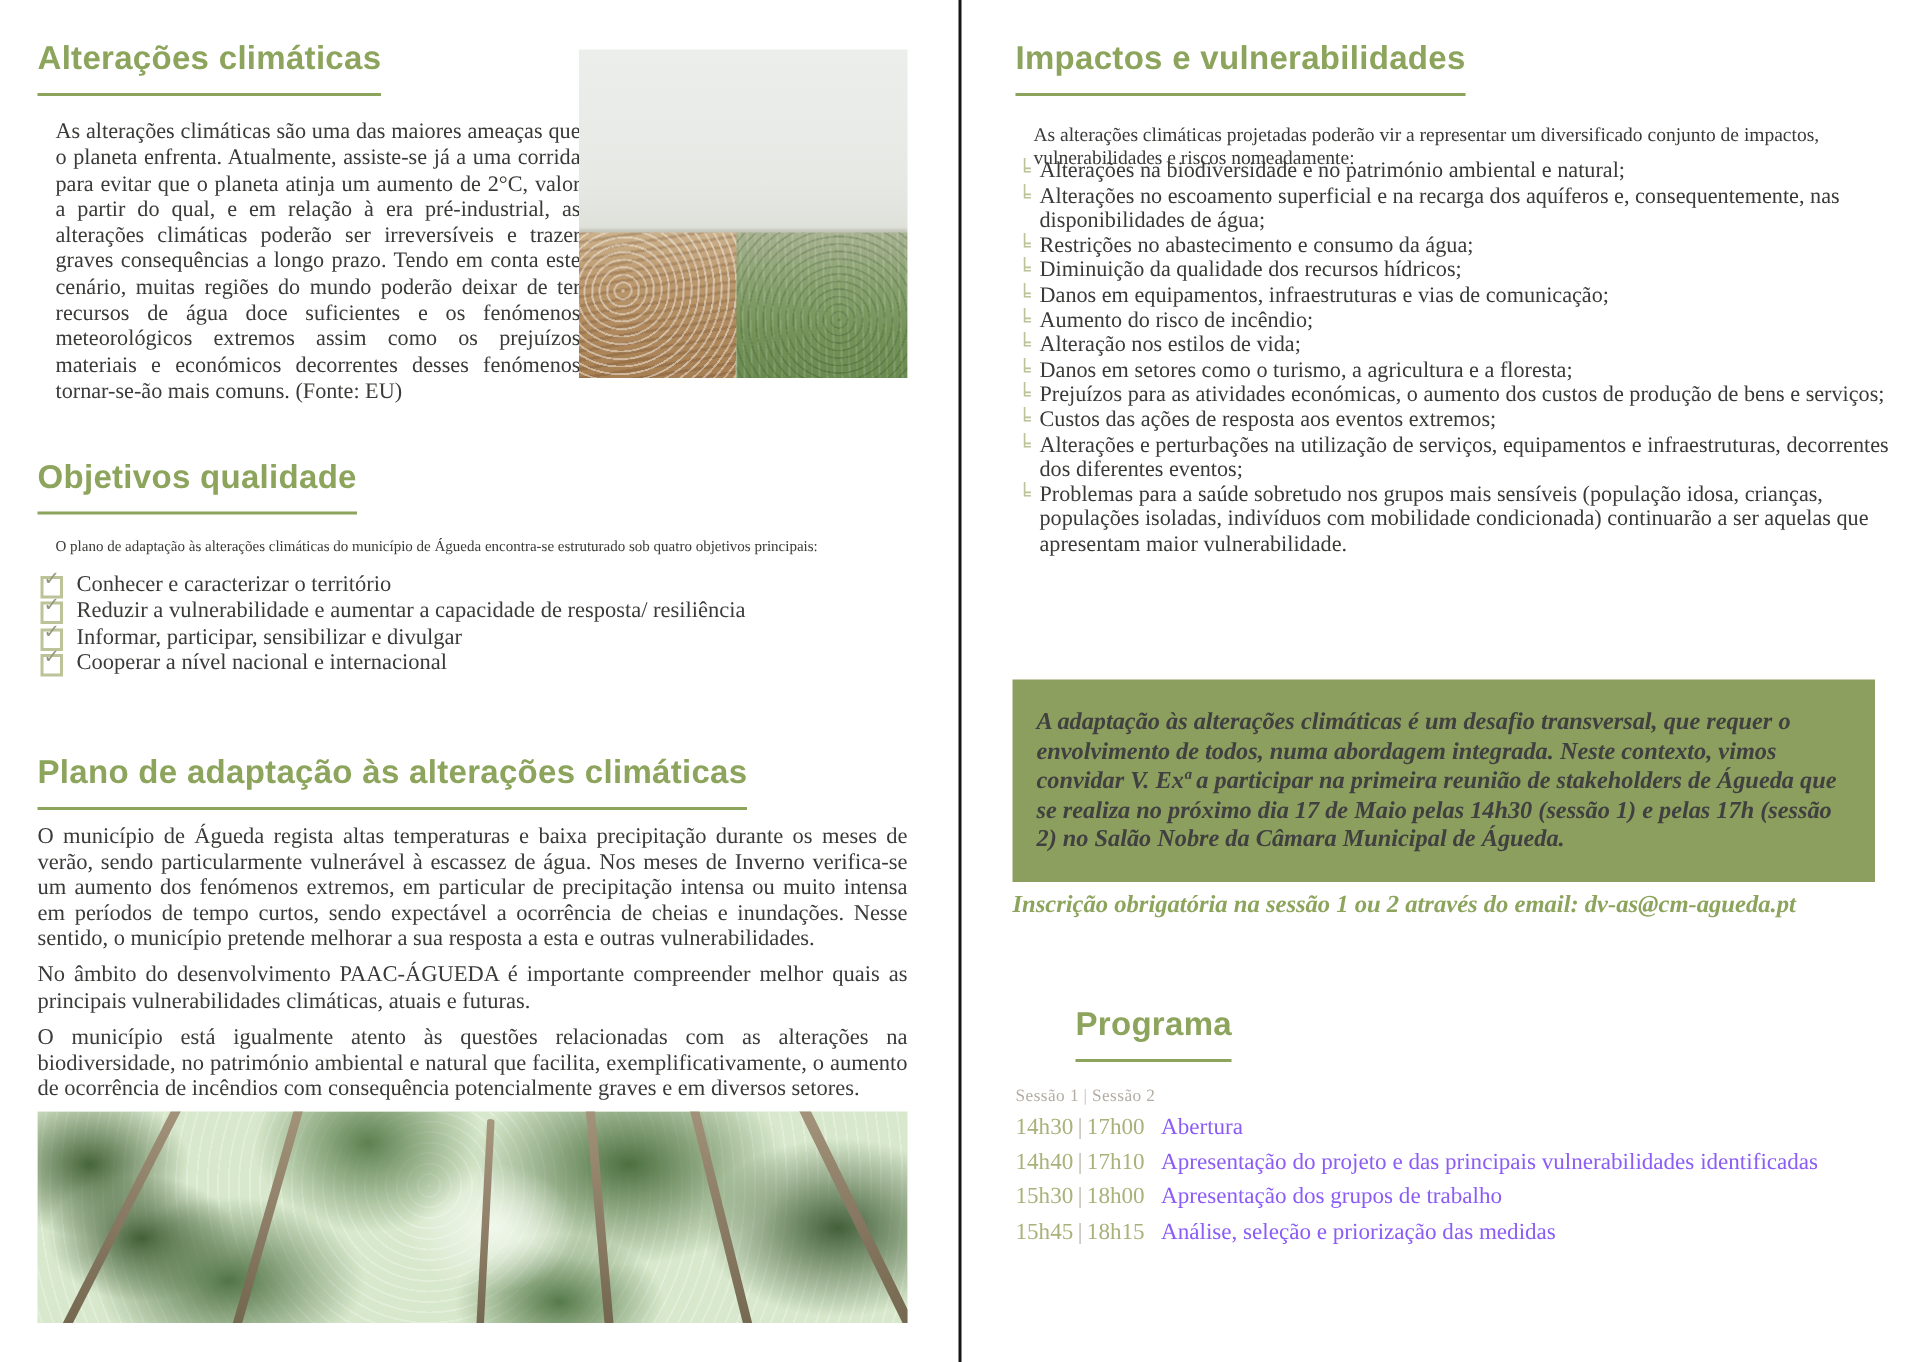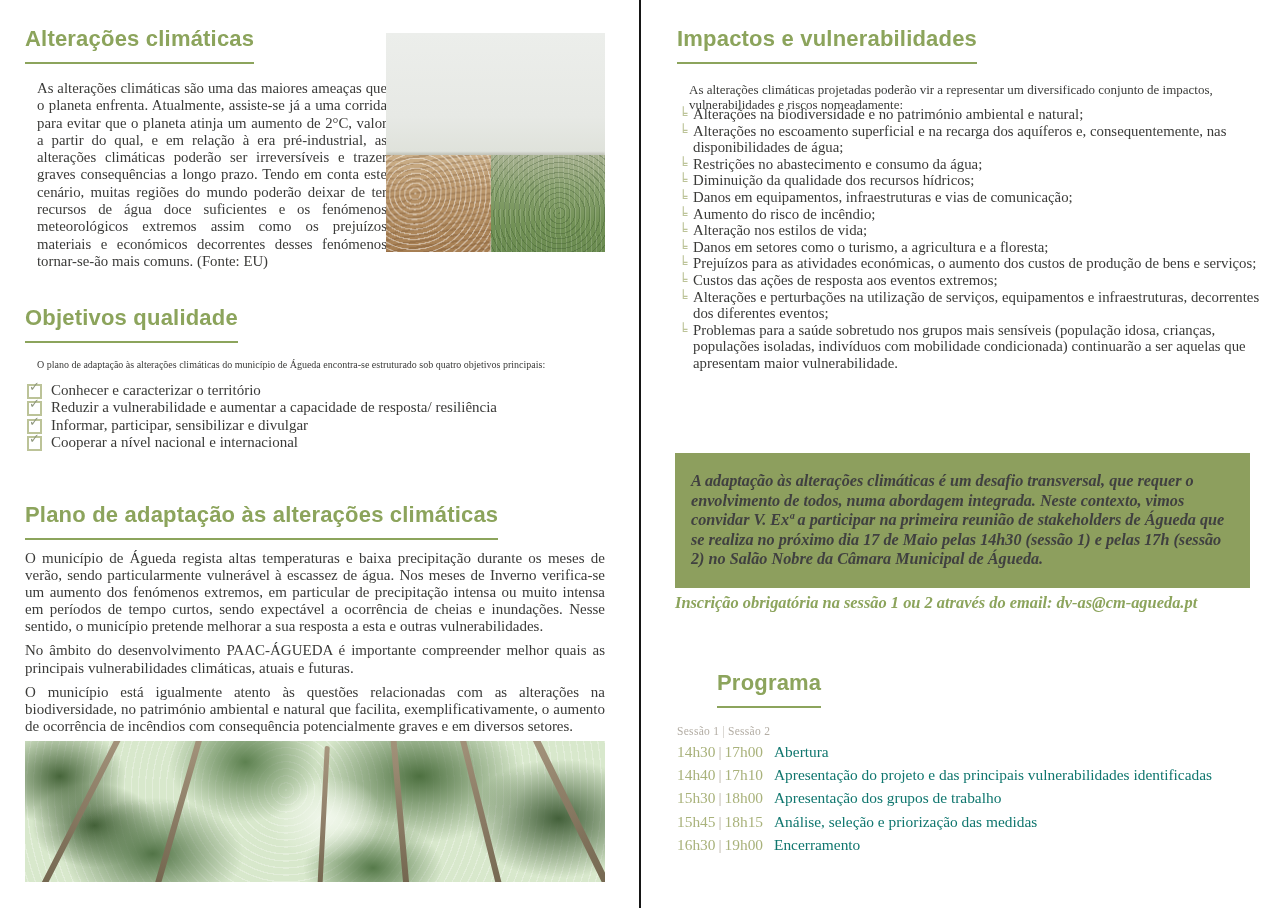--- a/index.html
+++ b/index.html
@@ -51,21 +51,21 @@
     color:#8ca45c;font-style:italic;font-weight:bold;font-size:16.4px;line-height:1.15;margin:0;
   }
 
   
   .sessions-label{font-size:11.5px;color:#b3ada4;letter-spacing:.3px;}
   .sessions-label .sep{color:#c6c1ba;padding:0 3px;}
   .prog-rows{width:590px;}
   .prog-row{display:flex;align-items:baseline;height:23.2px;font-size:15.4px;}
   .prog-time{flex:none;width:97px;color:#a9b27b;}
   .prog-time .sep{color:#b9b2a6;padding:0 3px;}
-  .prog-label{color:#0f766e;}
+  .prog-label{color:#8b5cf6;}
 
   
   .photo-field{
     left:386px;top:33px;width:219px;height:219px;overflow:hidden;
     background:linear-gradient(180deg,#eceeeb 0%,#e7e9e5 38%,#dfe2db 54%,#d6d9d0 57%);
   }
   .photo-field .horizon{
     position:absolute;left:0;top:55%;width:100%;height:3px;
     background:rgba(140,140,128,.35);filter:blur(1px);
   }
@@ -283,19 +283,15 @@
         <span class="prog-time"><span>15h30</span><span class="sep">|</span><span>18h00</span></span>
         <span class="prog-label">Apresentação dos grupos de trabalho</span>
       </div>
 
       <div class="prog-row">
         <span class="prog-time"><span>15h45</span><span class="sep">|</span><span>18h15</span></span>
         <span class="prog-label">Análise, seleção e priorização das medidas</span>
       </div>
 
 
-      <div class="prog-row">
-        <span class="prog-time"><span>16h30</span><span class="sep">|</span><span>19h00</span></span>
-        <span class="prog-label">Encerramento</span>
-      </div>
     </div>
 
 </div>
 
 </body></html>

